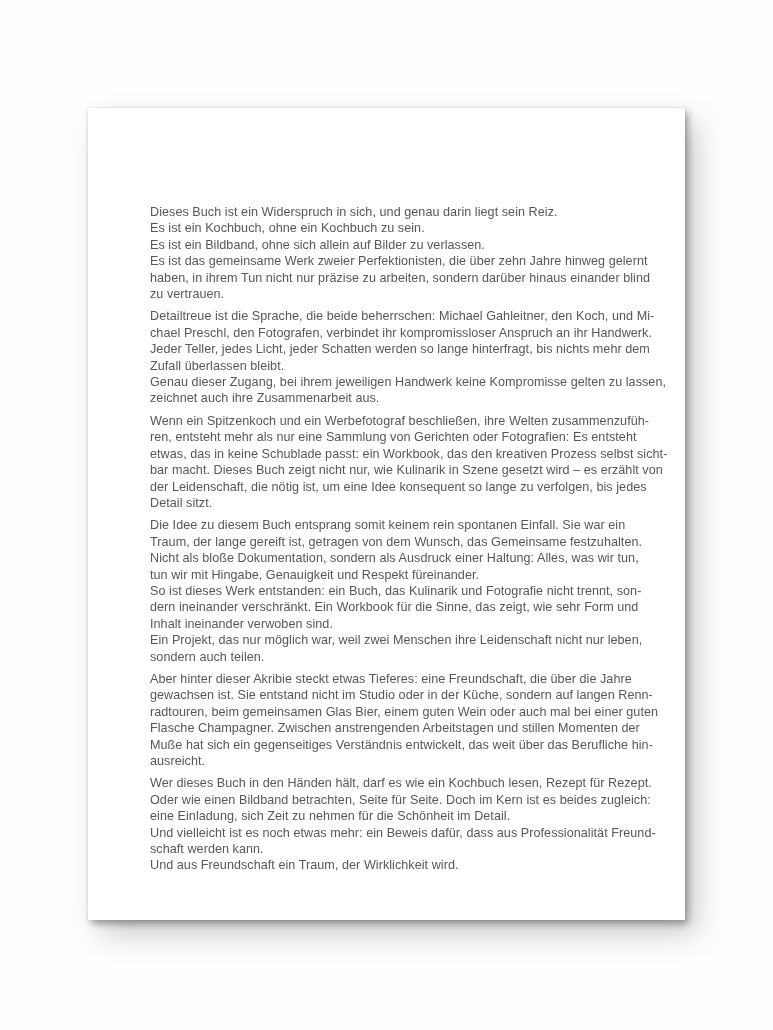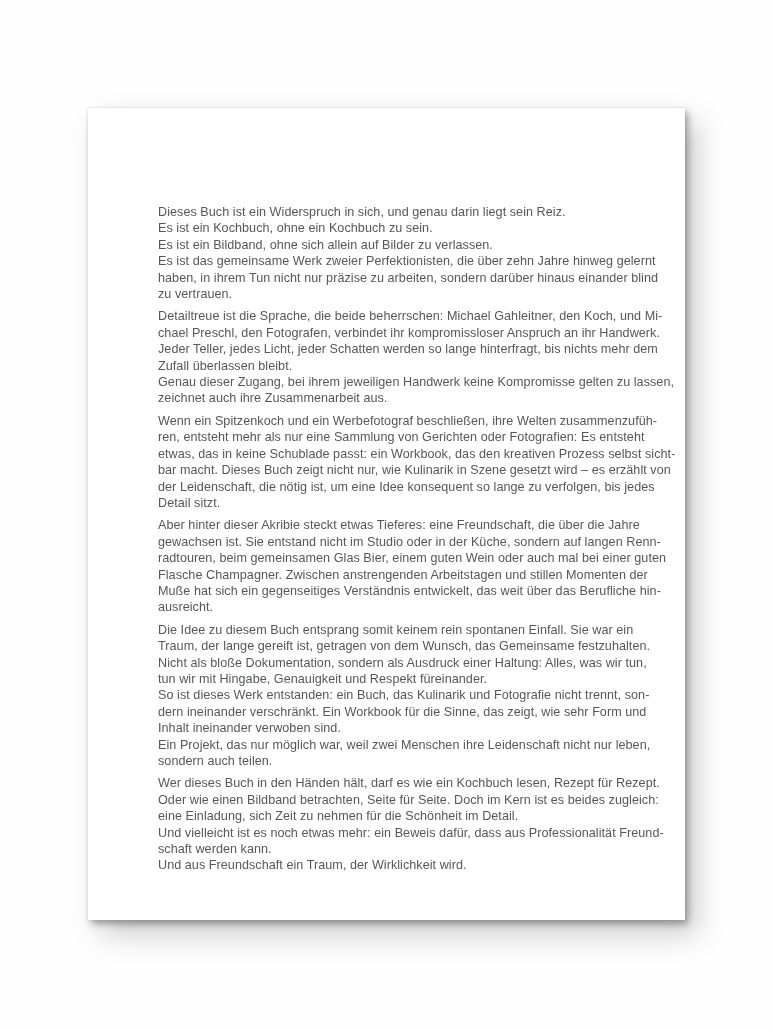--- a/index.html
+++ b/index.html
@@ -30,21 +30,21 @@
     position: absolute;
     left: 58px;
     top: 96px;
     width: 500px;
     color: #55575a;
     font-size: 12.6px;
     line-height: 16.4px;
     letter-spacing: 0.05px;
   }
   .text-block p {
-    margin: 0 0 6px 12px;
+    margin: 0 0 6px 4px;
     white-space: pre;      
   }
   .text-block p:last-child {
     margin-bottom: 0;
   }
 </style>
 </head>
 <body>
 
 <div class="sheet">
@@ -60,35 +60,35 @@
 Jeder Teller, jedes Licht, jeder Schatten werden so lange hinterfragt, bis nichts mehr dem
 Zufall überlassen bleibt.
 Genau dieser Zugang, bei ihrem jeweiligen Handwerk keine Kompromisse gelten zu lassen,
 zeichnet auch ihre Zusammenarbeit aus.</p>
     <p>Wenn ein Spitzenkoch und ein Werbefotograf beschließen, ihre Welten zusammenzufüh-
 ren, entsteht mehr als nur eine Sammlung von Gerichten oder Fotografien: Es entsteht
 etwas, das in keine Schublade passt: ein Workbook, das den kreativen Prozess selbst sicht-
 bar macht. Dieses Buch zeigt nicht nur, wie Kulinarik in Szene gesetzt wird – es erzählt von
 der Leidenschaft, die nötig ist, um eine Idee konsequent so lange zu verfolgen, bis jedes
 Detail sitzt.</p>
-    <p>Aber hinter dieser Akribie steckt etwas Tieferes: eine Freundschaft, die über die Jahre
-gewachsen ist. Sie entstand nicht im Studio oder in der Küche, sondern auf langen Renn-
-radtouren, beim gemeinsamen Glas Bier, einem guten Wein oder auch mal bei einer guten
-Flasche Champagner. Zwischen anstrengenden Arbeitstagen und stillen Momenten der
-Muße hat sich ein gegenseitiges Verständnis entwickelt, das weit über das Berufliche hin-
-ausreicht.</p>
     <p>Die Idee zu diesem Buch entsprang somit keinem rein spontanen Einfall. Sie war ein
 Traum, der lange gereift ist, getragen von dem Wunsch, das Gemeinsame festzuhalten.
 Nicht als bloße Dokumentation, sondern als Ausdruck einer Haltung: Alles, was wir tun,
 tun wir mit Hingabe, Genauigkeit und Respekt füreinander.
 So ist dieses Werk entstanden: ein Buch, das Kulinarik und Fotografie nicht trennt, son-
 dern ineinander verschränkt. Ein Workbook für die Sinne, das zeigt, wie sehr Form und
 Inhalt ineinander verwoben sind.
 Ein Projekt, das nur möglich war, weil zwei Menschen ihre Leidenschaft nicht nur leben,
 sondern auch teilen.</p>
+    <p>Aber hinter dieser Akribie steckt etwas Tieferes: eine Freundschaft, die über die Jahre
+gewachsen ist. Sie entstand nicht im Studio oder in der Küche, sondern auf langen Renn-
+radtouren, beim gemeinsamen Glas Bier, einem guten Wein oder auch mal bei einer guten
+Flasche Champagner. Zwischen anstrengenden Arbeitstagen und stillen Momenten der
+Muße hat sich ein gegenseitiges Verständnis entwickelt, das weit über das Berufliche hin-
+ausreicht.</p>
     <p>Wer dieses Buch in den Händen hält, darf es wie ein Kochbuch lesen, Rezept für Rezept.
 Oder wie einen Bildband betrachten, Seite für Seite. Doch im Kern ist es beides zugleich:
 eine Einladung, sich Zeit zu nehmen für die Schönheit im Detail.
 Und vielleicht ist es noch etwas mehr: ein Beweis dafür, dass aus Professionalität Freund-
 schaft werden kann.
 Und aus Freundschaft ein Traum, der Wirklichkeit wird.</p>
   </div>
 </div>
 
 </body></html>

